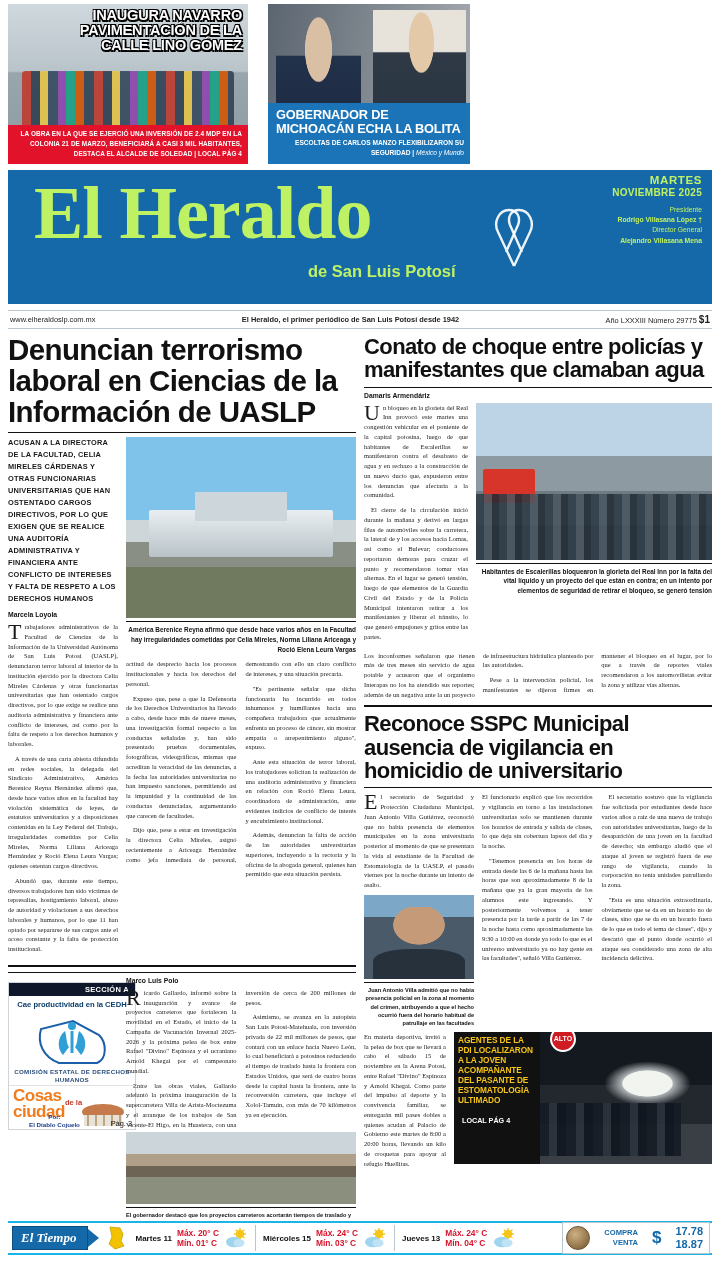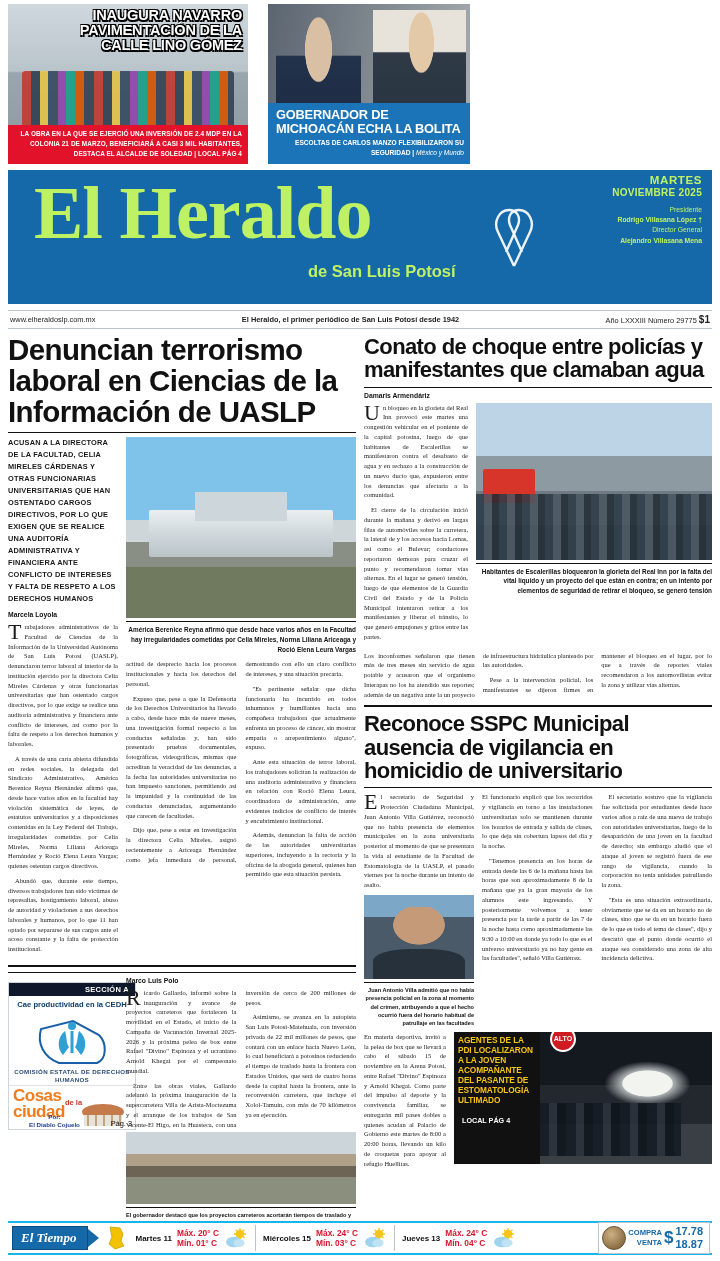--- a/index.html
+++ b/index.html
@@ -209,21 +209,21 @@
            padding:3px 10px 3px 8px; margin-left:4px; border:1px solid #0d4e80;
            font-family:"Liberation Serif", serif; }
   .warrow { width:0;height:0;border-top:9px solid transparent;border-bottom:9px solid transparent;
             border-left:11px solid #1669a8; margin-right:4px; }
   .wstate { width:26px; height:26px; }
   .wday { display:flex; align-items:center; gap:5px; padding:0 7px; height:26px; }
   .wday + .wday { border-left:1px solid #b9c6cf; }
   .wday-name { font-size:8px; font-weight:700; color:#111; }
   .wtemps { font-size:8.4px; font-weight:800; color:#d8142b; line-height:1.25; }
   .wicon { width:24px; height:20px; }
-  .wfx { margin-left:auto; display:flex; align-items:center; gap:2px;
+  .wfx { margin-left:auto; display:flex; align-items:center; gap:14px;
          border:1px solid #b9c6cf; padding:2px 6px 2px 3px; margin-right:2px; }
   .coin { width:24px; height:24px; border-radius:50%;
           background: radial-gradient(circle at 38% 34%, #cdb184, #8d7045 70%, #6b5433);
           border:1px solid #6b5433; }
   .fxlab { font-size:7.6px; font-weight:800; color:#1669a8; line-height:1.35; text-align:right; }
   .fxsign { font-size:17px; font-weight:800; color:#1669a8; }
   .fxval { font-size:11px; font-weight:800; color:#1669a8; line-height:1.2; text-align:right; }
 </style>
 </head>
 <body>

